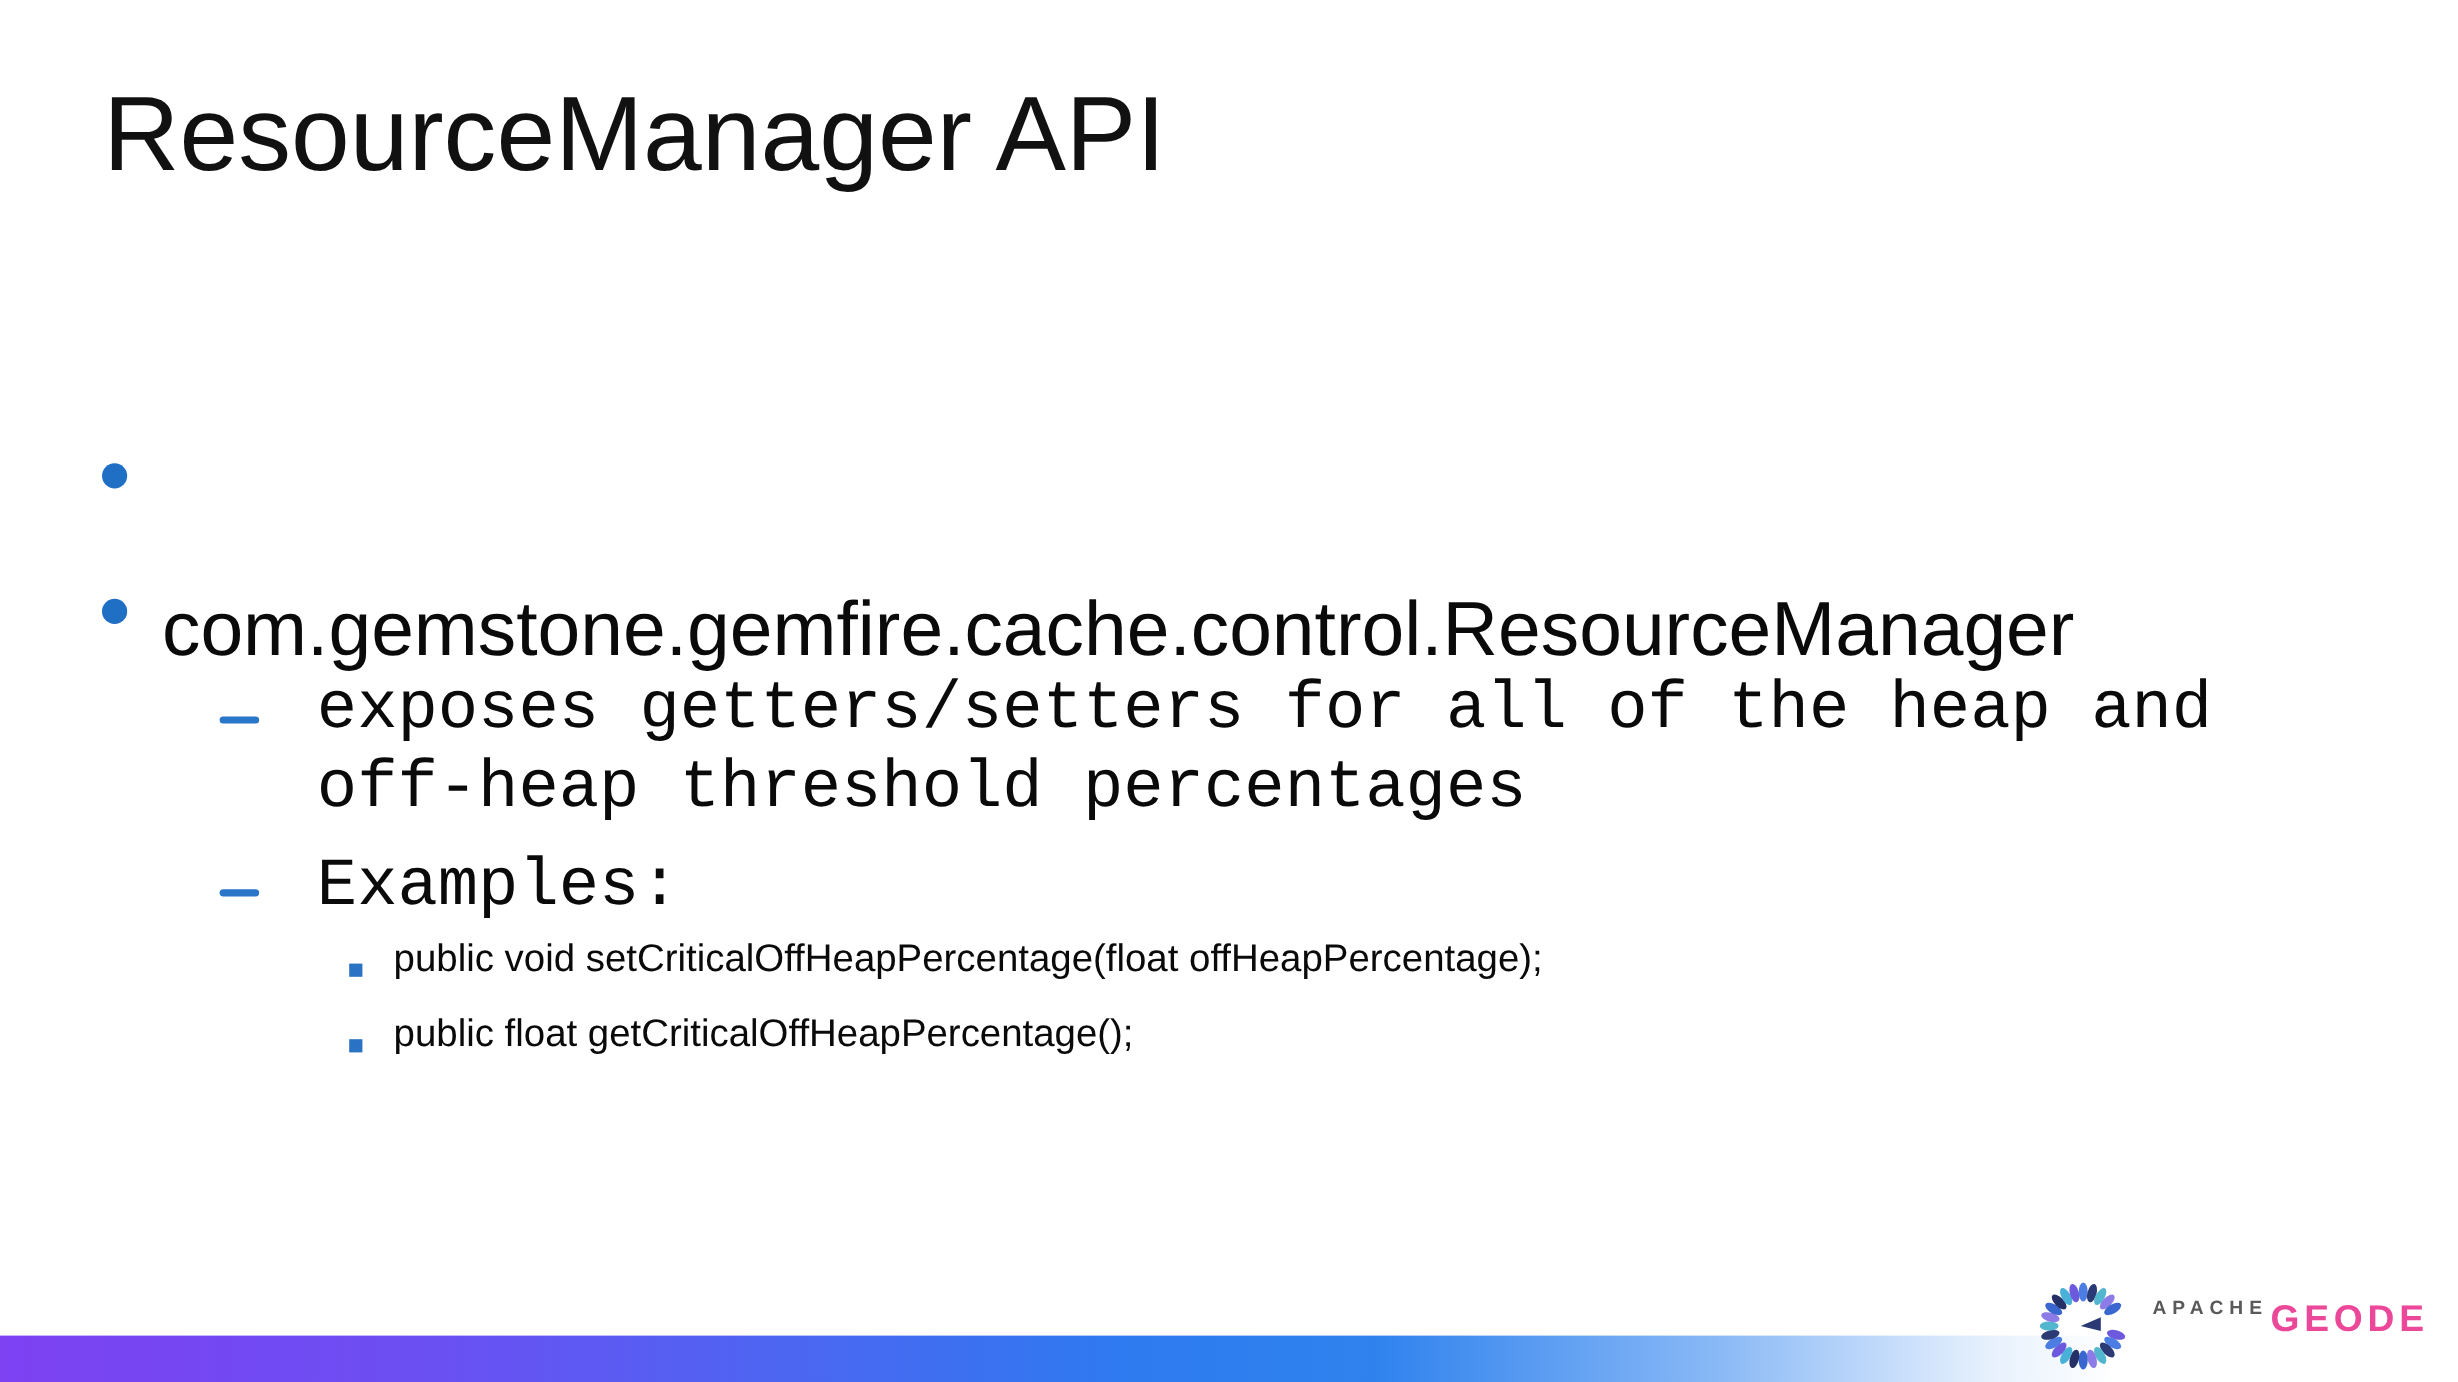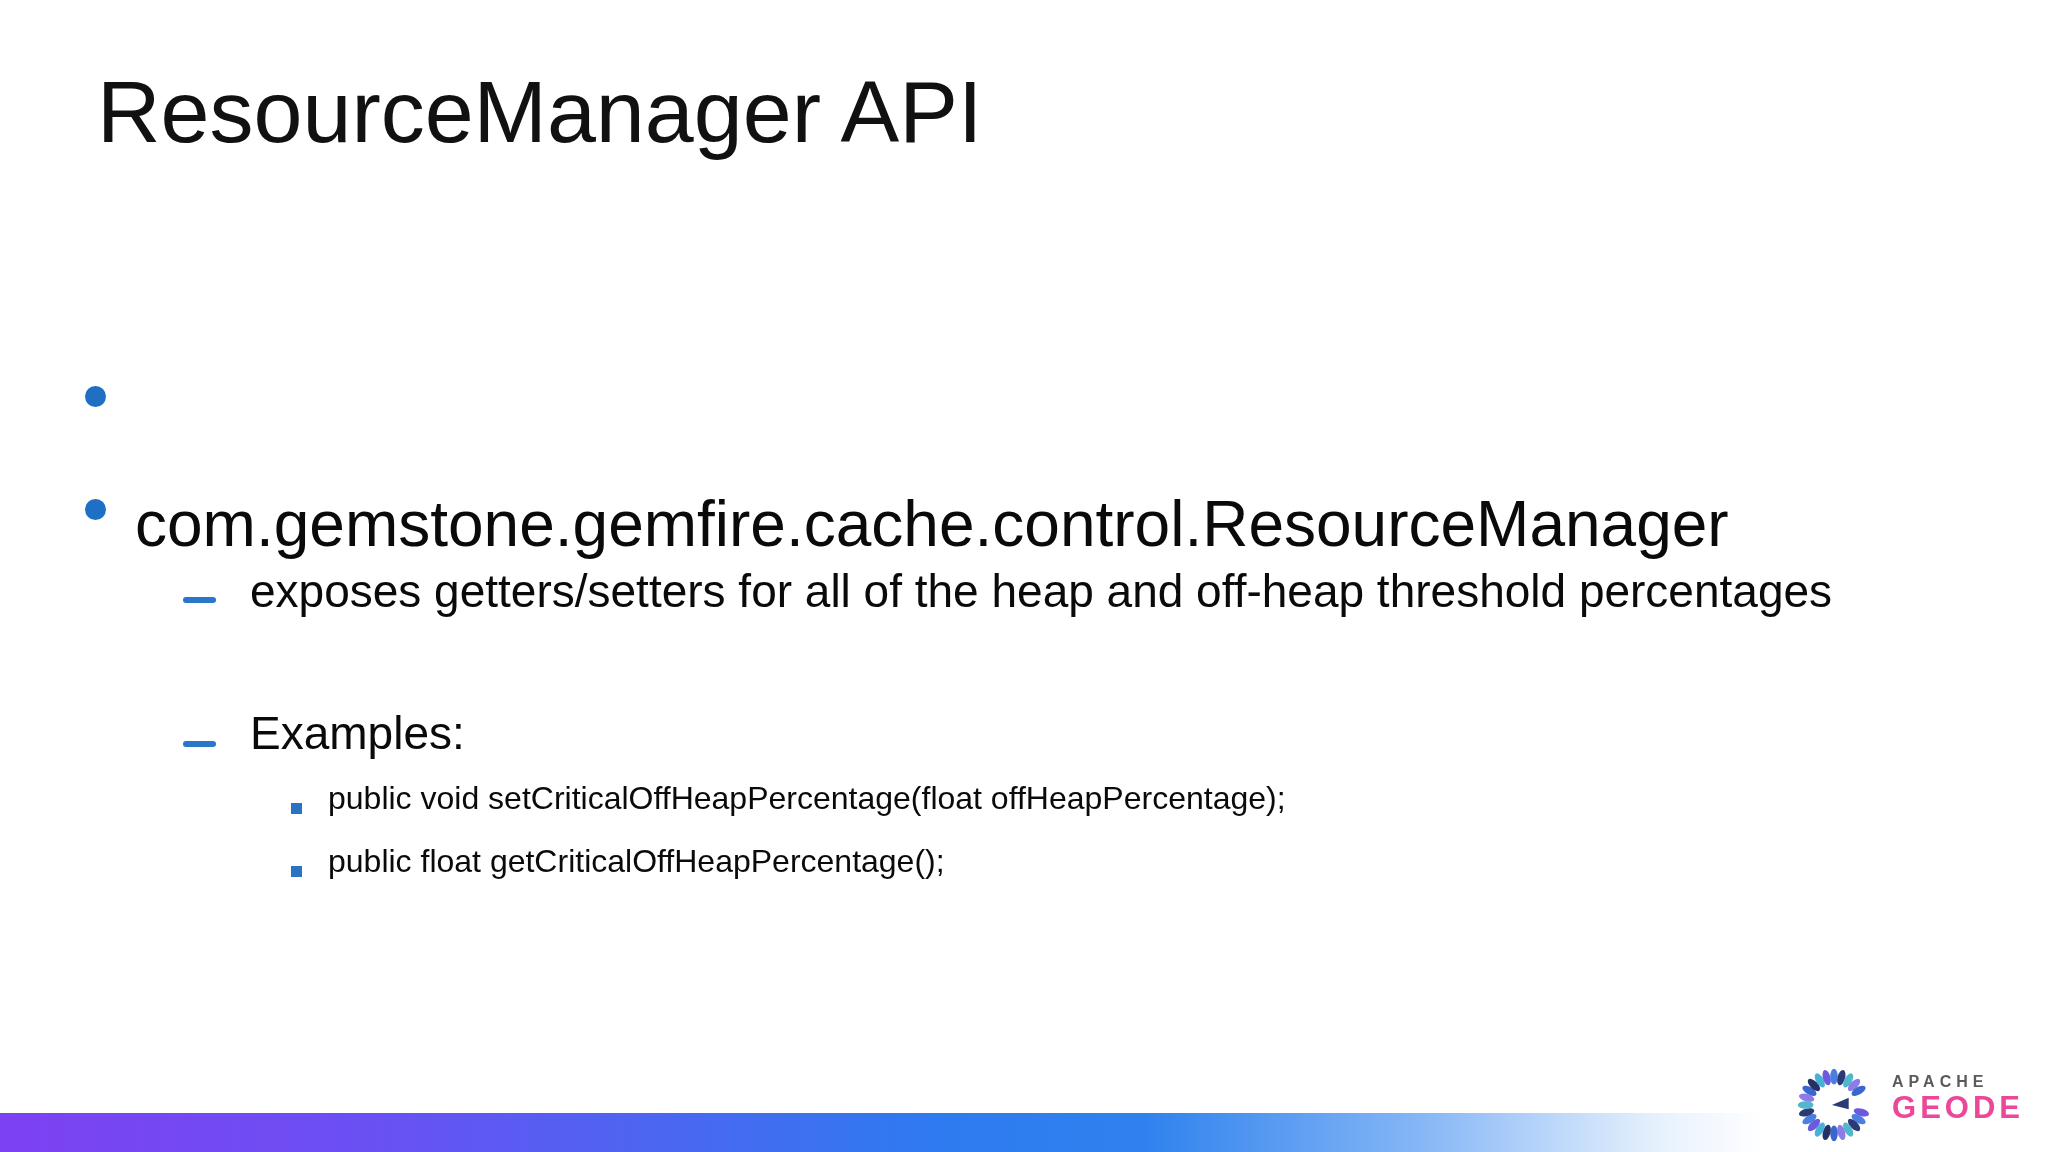--- a/index.html
+++ b/index.html
@@ -23,29 +23,28 @@
   .slide-title {
     position: absolute;
     left: 86px;
     top: 68px;
     font-size: 88px;
     font-weight: 400;
     line-height: 1;
     letter-spacing: 0px;
     color: #111111;
     white-space: nowrap;
-    margin-left: 11px;
   }
   .line {
     position: absolute;
     line-height: 1;
     white-space: nowrap;
   }
   .lvl1 { font-size: 64px; left: 135px; }
-  .lvl2 { font-size: 46px; left: 250px; }
+  .lvl2 { font-size: 56px; left: 264px; font-family: Liberation Mono, monospace; }
   .lvl3 { font-size: 32px; left: 328px; }
   .wrapblock {
     white-space: normal;
     width: 1640px;
     line-height: 66px;
   }
   .bullet-dot {
     position: absolute;
     left: 85px;
     width: 21px;
@@ -92,21 +91,21 @@
     align-items: center;
     gap: 16px;
   }
   .logo-mark {
     width: 84px;
     height: 84px;
     display: block;
   }
   .logo-text {
     display: flex;
-    flex-direction: column;
+    flex-direction: row;
     align-items: flex-start;
     gap: 2px;
     padding-bottom: 14px;
   }
   .logo-apache {
     font-size: 16px;
     font-weight: 600;
     letter-spacing: 5px;
     color: #5a5a5a;
     line-height: 1;

